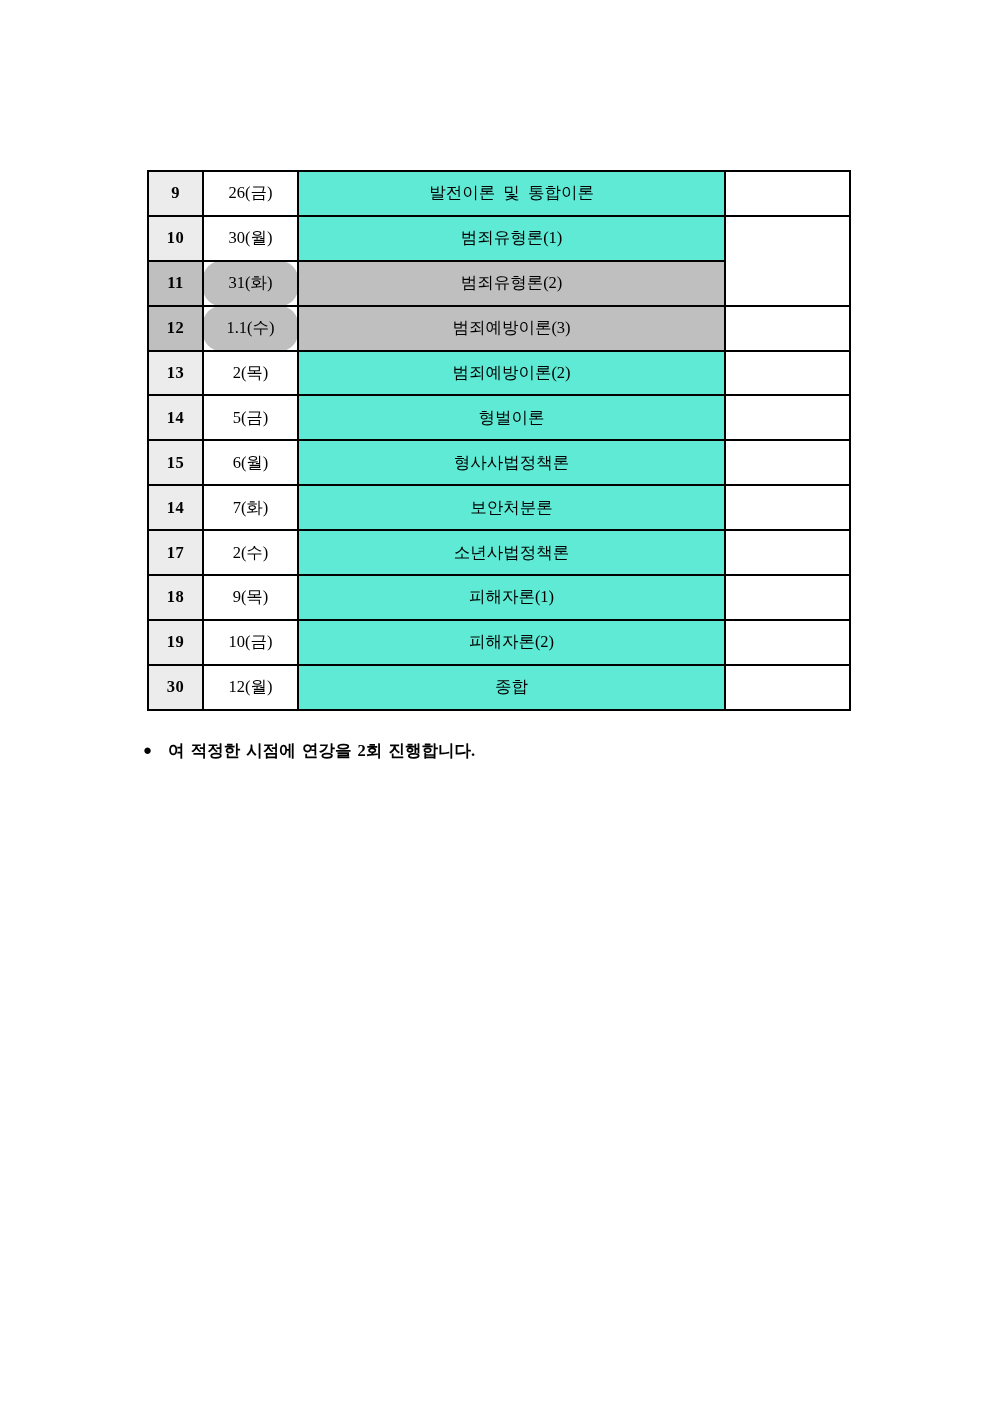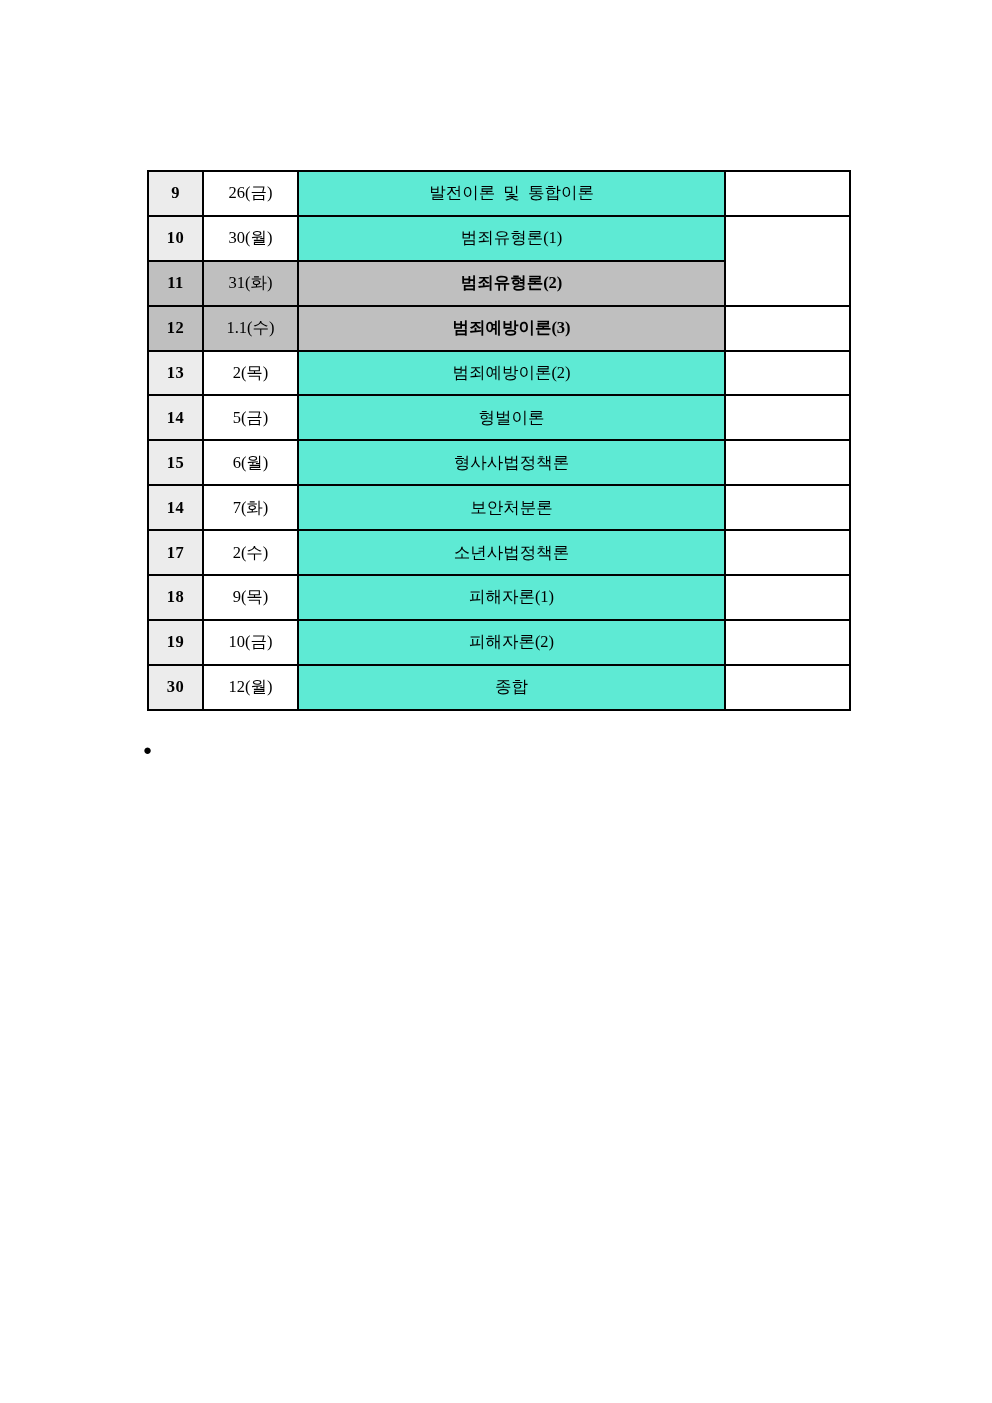--- a/index.html
+++ b/index.html
@@ -35,30 +35,30 @@
     overflow: hidden;
     white-space: nowrap;
   }
   table.schedule tr { height: 44.9px; }
 
   td.col-no {
     background: var(--numcol-bg, #ececec);
     font-weight: bold;
     letter-spacing: 0.5px;
   }
-  td.col-date { background: #ffffff; }
+  td.col-date { background: #ffffff; border-radius: 18px; }
   td.col-topic { background: #5eead4; word-spacing: 4px; }
   td.col-note { background: #ffffff; }
 
   tr.hl td.col-no,
   tr.hl td.col-date,
   tr.hl td.col-topic {
     background: var(--hl-bg, #bfbfbf);
   }
-  tr.hl td.col-topic { font-weight: bold; }
+  tr.hl td.col-topic { font-weight: normal; }
 
   
   .footnote {
     position: absolute;
     left: 143px; top: 737px;
     width: 706px;
     font-size: 16.5px;
     font-weight: bold;
     line-height: 27.5px;
     word-spacing: 2px;
@@ -161,16 +161,17 @@
             <td class="col-topic">종합</td>
             <td class="col-note"></td>
           </tr>
         </tbody>
     </table>
   </div>
 
   <div class="footnote">
     <span class="bullet">●</span>
     <div class="fn-body">
+      <div class="fn-line2">여 적정한 시점에 연강을 2회 진행합니다.</div>
     </div>
   </div>
 
 </div>
 
 </body></html>

